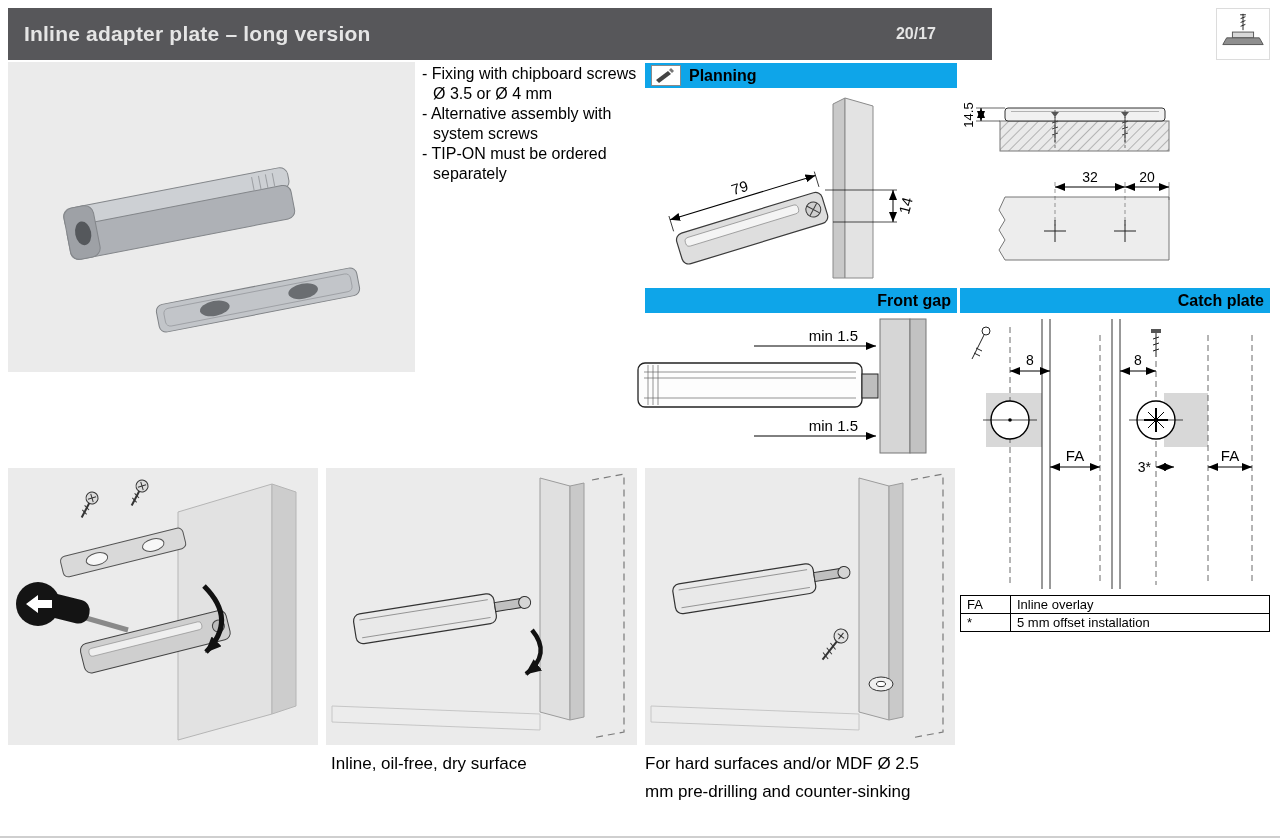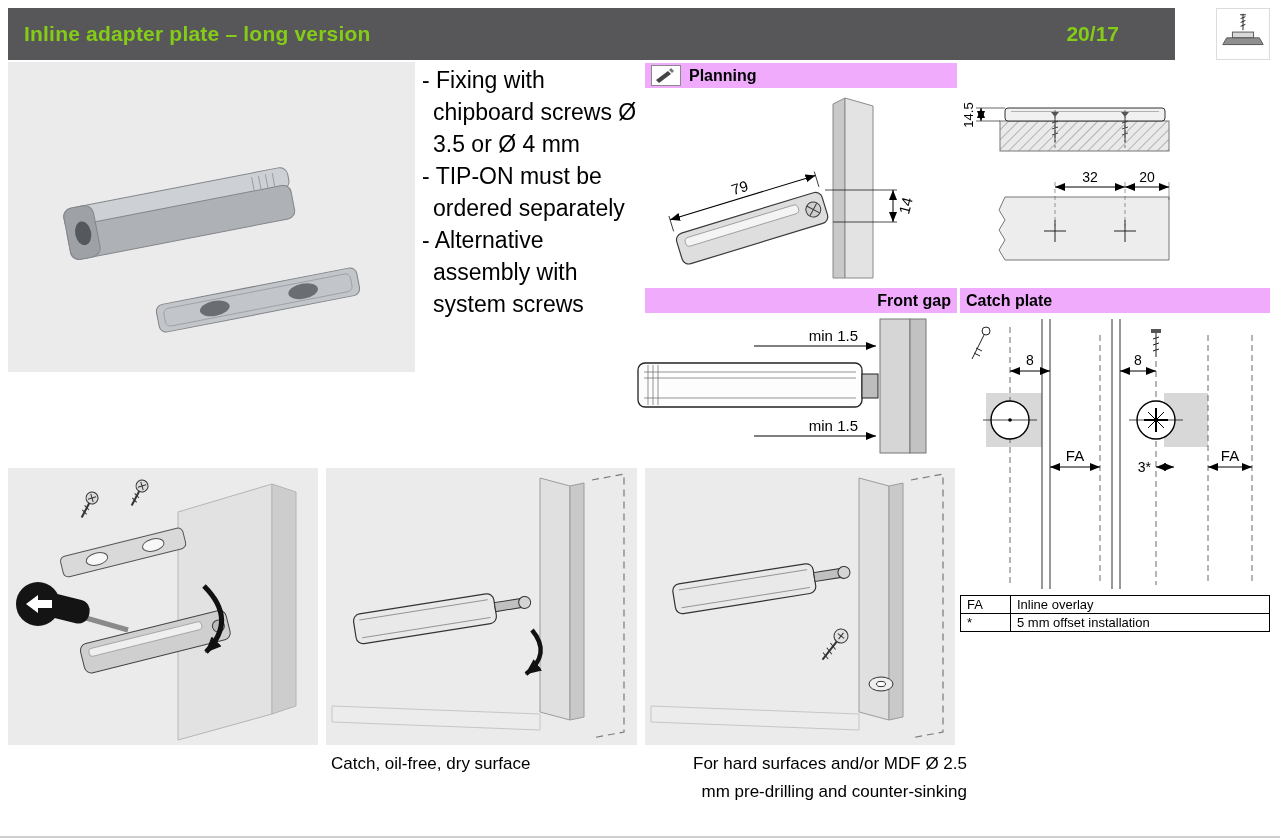--- a/index.html
+++ b/index.html
@@ -1,44 +1,44 @@
 <!DOCTYPE html>
 <html><head>
 <meta charset="utf-8">
 <style>
   * { margin:0; padding:0; box-sizing:border-box; }
   body { font-family:"Liberation Sans", sans-serif; background:#fff; }
   .page { position:relative; width:1280px; height:840px; background:#fff; color:#000; overflow:hidden; }
   .abs { position:absolute; }
-  .topbar { left:8px; top:8px; width:1167px; height:52px; background:#57575a; color:#84cc16;
+  .topbar { left:8px; top:8px; width:984px; height:52px; background:#57575a; color:#e5e5e5;
             display:flex; align-items:center; justify-content:space-between; padding:0 16px; }
   .topbar h1 { font-size:21px; font-weight:bold; letter-spacing:.2px; }
-  .pagenum { font-size:21px; font-weight:bold; padding-right:40px; }
+  .pagenum { font-size:16px; font-weight:bold; padding-right:40px; }
   .logo-box { left:1216px; top:8px; width:54px; height:52px; background:#fff; border:1px solid #dcdcdc;
               display:flex; align-items:center; justify-content:center; }
   .photo { left:8px; top:62px; width:407px; height:310px; background:#ebebeb; }
-  .bullets { left:422px; top:64px; width:220px; font-size:23px; line-height:32px; }
+  .bullets { left:422px; top:64px; width:220px; font-size:16px; line-height:20px; }
   .bullet { padding-left:11px; text-indent:-11px; }
-  .sec-hdr { height:25px; background:#f0abfc; display:flex; align-items:center; gap:8px;
+  .sec-hdr { height:25px; background:#0ea5e9; display:flex; align-items:center; gap:8px;
              padding:0 6px; font-size:16px; font-weight:bold; }
   .hdr-icon { width:30px; height:21px; display:block; }
   #planning-hdr { left:645px; top:63px; width:312px; }
   #draw1 { left:645px; top:90px; width:312px; height:192px; }
   #draw2 { left:960px; top:90px; width:310px; height:192px; }
   #frontgap-hdr { left:645px; top:288px; width:312px;justify-content:flex-end; }
   #drawFG { left:626px; top:315px; width:312px; height:142px; }
-  #catch-hdr { left:960px; top:288px; width:310px; }
+  #catch-hdr { left:960px; top:288px; width:310px;justify-content:flex-end; }
   #drawCP { left:960px; top:315px; width:310px; height:278px; }
   .legend { left:960px; top:595px; width:310px; border-collapse:collapse; }
   .legend td { border:1px solid #000; font-size:13px; padding:0 6px; height:18px; vertical-align:middle; }
   .legend td.k { width:50px; }
   .step { top:468px; width:310px; height:277px; background:#ebebeb; }
   #step1 { left:8px; } #step2 { left:326px; width:311px; } #step3 { left:645px; }
   .cap { top:750px; font-size:17px; line-height:28px; }
-  #cap1 { left:13px; width:300px; } #cap2 { left:331px; width:305px; } #cap3 { left:677px; width:290px;text-align:right; }
+  #cap1 { left:13px; width:300px; } #cap2 { left:331px; width:305px; } #cap3 { left:645px; width:290px; }
   .bottom-rule { left:0; top:836px; width:1280px; height:2px; background:#cfcfcf; }
   svg { display:block; width:100%; height:100%; }
   text { font-family:"Liberation Sans", sans-serif; fill:#000; }
 </style>
 </head>
 <body>
 
 <div class="page">
 
   <header class="abs topbar">
@@ -75,22 +75,22 @@
         <rect x="148" y="224" width="204" height="28" rx="7" fill="#c2c5c9" stroke="#7f8286"></rect>
         <rect x="155" y="229" width="190" height="18" rx="5" fill="none" stroke="#989ba0" stroke-width="0.8"></rect>
         <ellipse cx="206" cy="238" rx="15" ry="7.5" fill="#6a6d71"></ellipse>
         <ellipse cx="296" cy="238" rx="15" ry="7.5" fill="#6a6d71"></ellipse>
       </g>
     </svg>
   </div>
 
   <div class="abs bullets">
     <div class="bullet">- Fixing with chipboard screws Ø 3.5 or Ø 4 mm</div>
+    <div class="bullet">- Alternative assembly with system screws</div>
     <div class="bullet">- TIP-ON must be ordered separately</div>
-    <div class="bullet">- Alternative assembly with system screws</div>
   </div>
 
   <div class="abs sec-hdr" id="planning-hdr">
     <span class="hdr-icon">
       <svg viewBox="0 0 30 21">
           <rect x="0.5" y="0.5" width="29" height="20" fill="#fff" stroke="#8a8a8a"></rect>
           <path d="M5,15 L17,6 l3,3 L8,18 z" fill="#444"></path>
           <path d="M18,5 l3,3 2,-2 -3,-3 z" fill="#777"></path>
         </svg>
     </span>
@@ -389,17 +389,17 @@
           <line x1="-4" y1="18" x2="4" y2="20" stroke="#333"></line>
           <line x1="-4" y1="24" x2="4" y2="26" stroke="#333"></line>
       </g>
       <g>
         <ellipse cx="236" cy="216" rx="12" ry="7" fill="#efefef" stroke="#333"></ellipse>
         <ellipse cx="236" cy="216" rx="4.5" ry="2.6" fill="#fff" stroke="#333"></ellipse>
       </g>
     </svg>
   </div>
 
-  <div class="abs cap" id="cap2">Catch, oil-free, dry surface</div>
+  <div class="abs cap" id="cap2">Inline, oil-free, dry surface</div>
   <div class="abs cap" id="cap3">For hard surfaces and/or MDF Ø 2.5 mm pre-drilling and counter-sinking</div>
 
   <div class="abs bottom-rule"></div>
 </div>
 
 </body></html>

